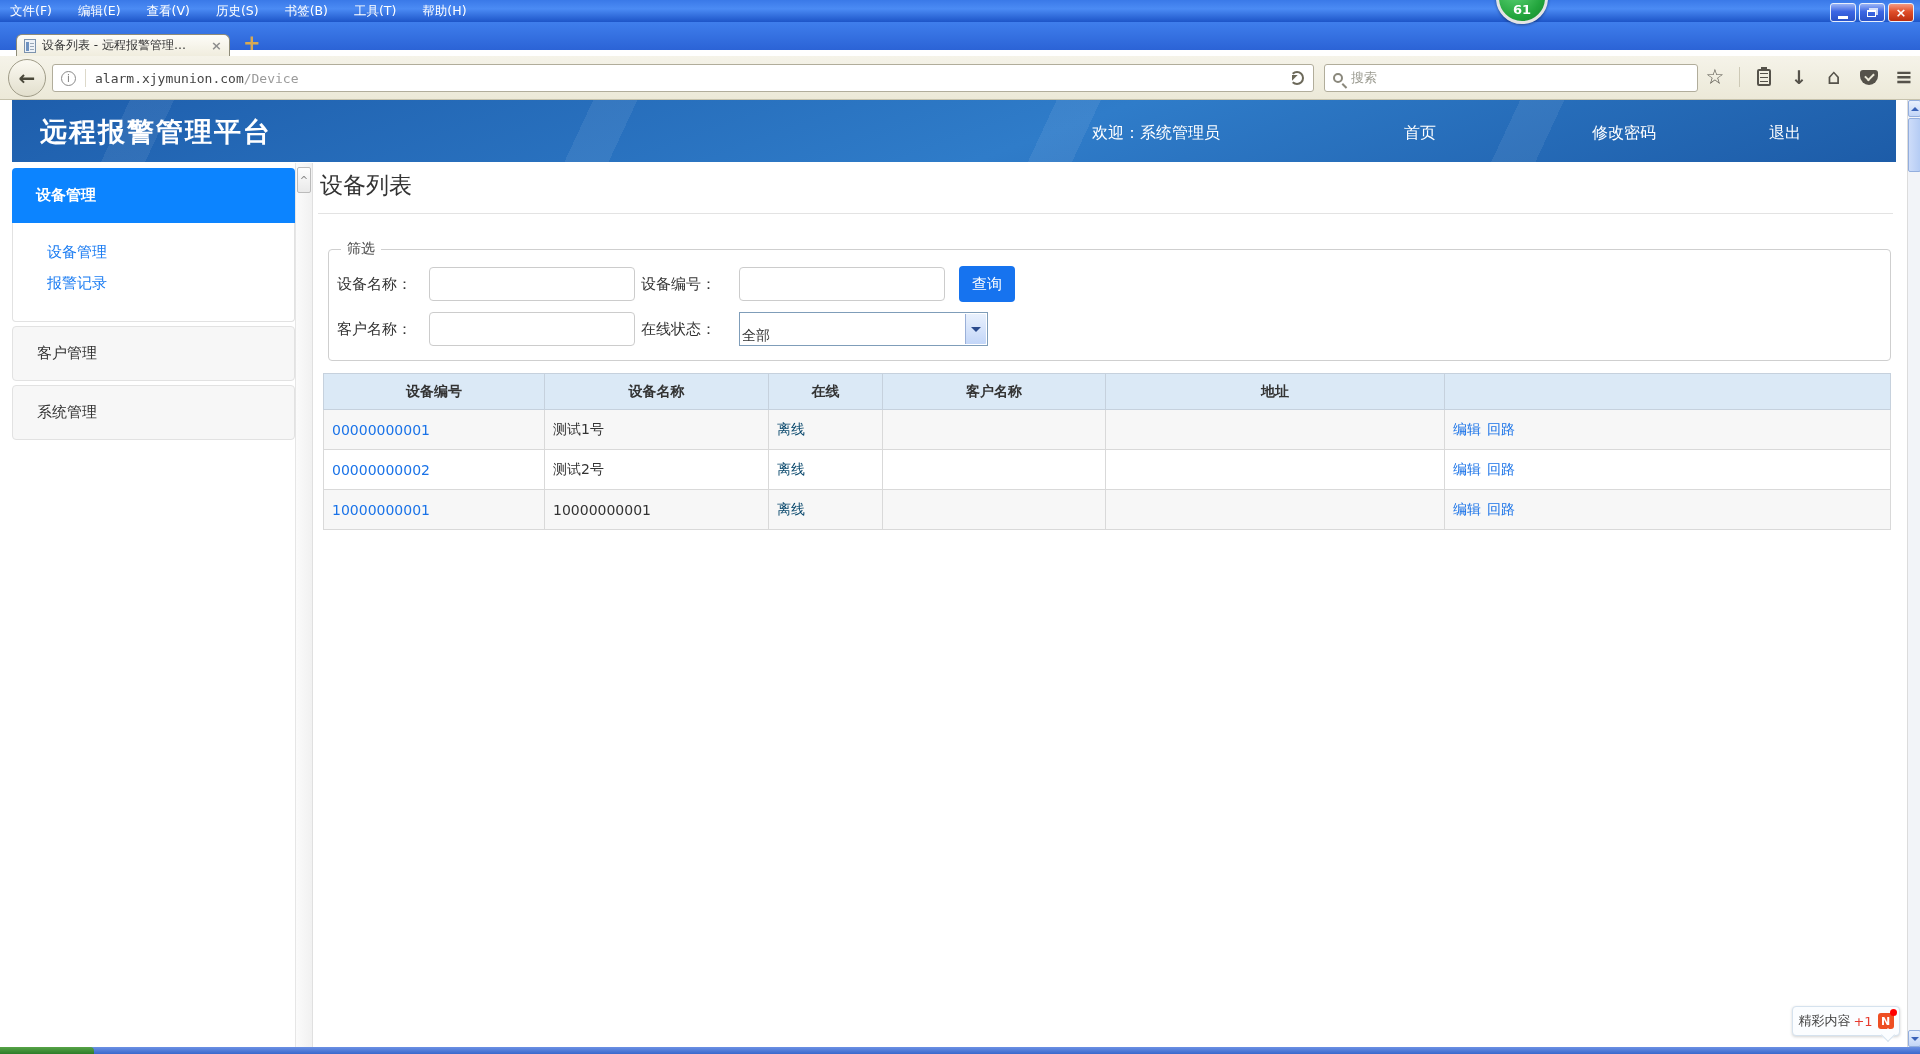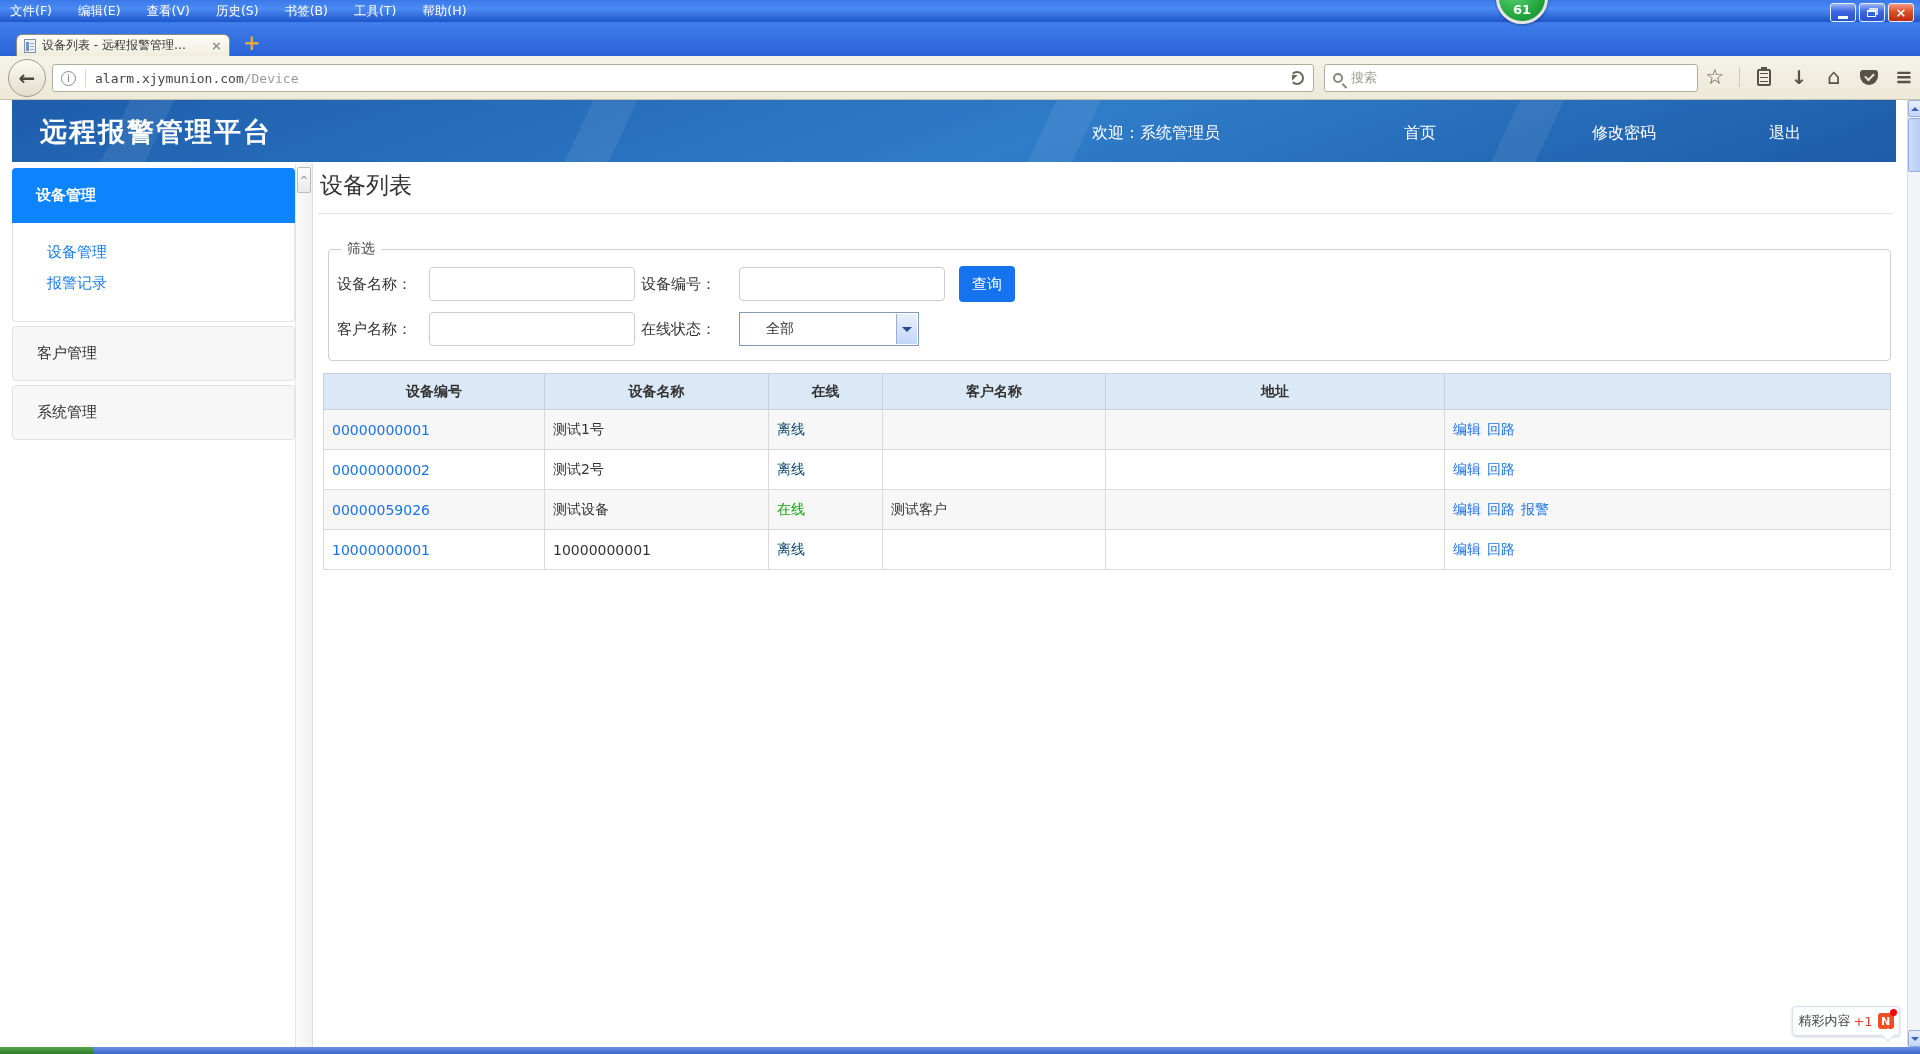--- a/index.html
+++ b/index.html
@@ -24,21 +24,21 @@
   .win-btn { width:26px; height:19px; border-radius:3px; border:1px solid #e8effc;
     background:linear-gradient(180deg,#9ab4f6 0%,#3b66e4 45%,#2a52c8 100%);
     display:flex; align-items:center; justify-content:center; color:#fff; }
   .win-btn.close { background:linear-gradient(180deg,#f49a82 0%,#e04f2a 45%,#bb2d10 100%); 
     font-size:13px; font-weight:bold; }
   .glyph-min { width:10px; height:3px; background:#fff; margin-top:9px; }
   .glyph-restore { width:9px; height:7px; border:1px solid #fff; border-top-width:2px;
     box-shadow:2px -2px 0 0 rgba(255,255,255,.75); margin:1px 0 0 -2px; }
 
   
-  .tab-bar { position:absolute; top:22px; left:0; width:1920px; height:34px;
+  .tab-bar { position:absolute; top:22px; left:0; width:1920px; height:28px;
     background:linear-gradient(180deg,#3f7eec 0%,#2b63d6 100%); z-index:29; }
   .tab { position:absolute; left:16px; top:12px; width:214px; height:22px;
     background:linear-gradient(180deg,#fdfcf8 0%,#f0edde 100%);
     border:1px solid #8f8c79; border-bottom:none; border-radius:6px 6px 0 0;
     display:flex; align-items:center; gap:6px; padding:0 7px; font-size:12px; color:#333; }
   .tab-favicon { width:12px; height:14px; background:#eef2f7; border:1px solid #7d93ad; position:relative; flex:none; }
   .tab-favicon::before { content:""; position:absolute; left:1px; top:2px; width:3px; height:9px; background:#6f92c0; }
   .tab-favicon::after { content:""; position:absolute; left:5px; top:3px; width:4px; height:7px;
     background:repeating-linear-gradient(180deg,#9aa8b8 0 1px,transparent 1px 3px); }
   .tab-title { overflow:hidden; white-space:nowrap; }
@@ -123,22 +123,22 @@
     padding:8px 0 14px 6px; }
   .filter-fieldset legend { font-size:14px; color:#444; padding:0 6px; margin-left:6px; }
   .filter-grid { display:grid; grid-template-columns:92px 212px 98px 212px auto;
     row-gap:10px; align-items:center; padding-left:2px; }
   .f-label { font-size:15px; color:#333; }
   .f-input { width:206px; height:34px; border:1px solid #ccc; border-radius:4px; font-size:14px;
     padding:0 8px; outline:none; }
   .search-button { width:56px; height:36px; background:#1673ef; color:#fff; border:none;
     border-radius:4px; font-size:15px; margin-left:8px; justify-self:start;
     font-family:"DejaVu Sans","Liberation Sans",sans-serif; }
-  .xp-select { position:relative; width:180px; height:34px; border:1px solid #7f9db9; background:#fff;
-    display:flex; align-items:center; padding-left:26px; font-size:14px; color:#333; }
+  .xp-select { position:relative; width:249px; height:34px; border:1px solid #7f9db9; background:#fff;
+    display:flex; align-items:flex-end; padding-left:2px; font-size:14px; color:#333; }
   .xp-select-arrow { position:absolute; right:1px; top:1px; bottom:1px; width:21px;
     background:linear-gradient(180deg,#e9f1fd 0%,#c3d6f8 100%); border-left:1px solid #9ab0d8;
     border-radius:0 1px 1px 0; display:flex; align-items:center; justify-content:center; }
   .xp-select-arrow::after { content:""; border:5px solid transparent; border-top-color:#2a4b8d; margin-top:5px; }
 
   
   .device-table { margin:12px 0 0 5px; width:1567px; border-collapse:collapse; table-layout:fixed; font-size:14px; }
   .device-table th { background:#dbe9f6; border:1px solid #c6d1dd; font-weight:bold; color:#333;
     height:36px; text-align:center;margin-left:36px; }
   .device-table td { border:1px solid #d9d9d9; height:40px; padding:0 8px; color:#333; overflow:hidden; white-space:nowrap; }
@@ -326,28 +326,20 @@
         </tr>
         <tr>
           <td><a href="#" class="lnk">00000000002</a></td>
           <td>测试2号</td>
           <td><span class="st-off">离线</span></td>
           <td></td>
           <td></td>
           <td><a href="#" class="act-lnk">编辑</a><a href="#" class="act-lnk">回路</a></td>
         </tr>
         <tr>
-          <td><a href="#" class="lnk">00000059026</a></td>
-          <td>测试设备</td>
-          <td><span class="st-on">在线</span></td>
-          <td>测试客户</td>
-          <td></td>
-          <td><a href="#" class="act-lnk">编辑</a><a href="#" class="act-lnk">回路</a><a href="#" class="act-lnk">报警</a></td>
-        </tr>
-        <tr>
           <td><a href="#" class="lnk">10000000001</a></td>
           <td>10000000001</td>
           <td><span class="st-off">离线</span></td>
           <td></td>
           <td></td>
           <td><a href="#" class="act-lnk">编辑</a><a href="#" class="act-lnk">回路</a></td>
         </tr>
       </tbody>
   </table>
 </div>

